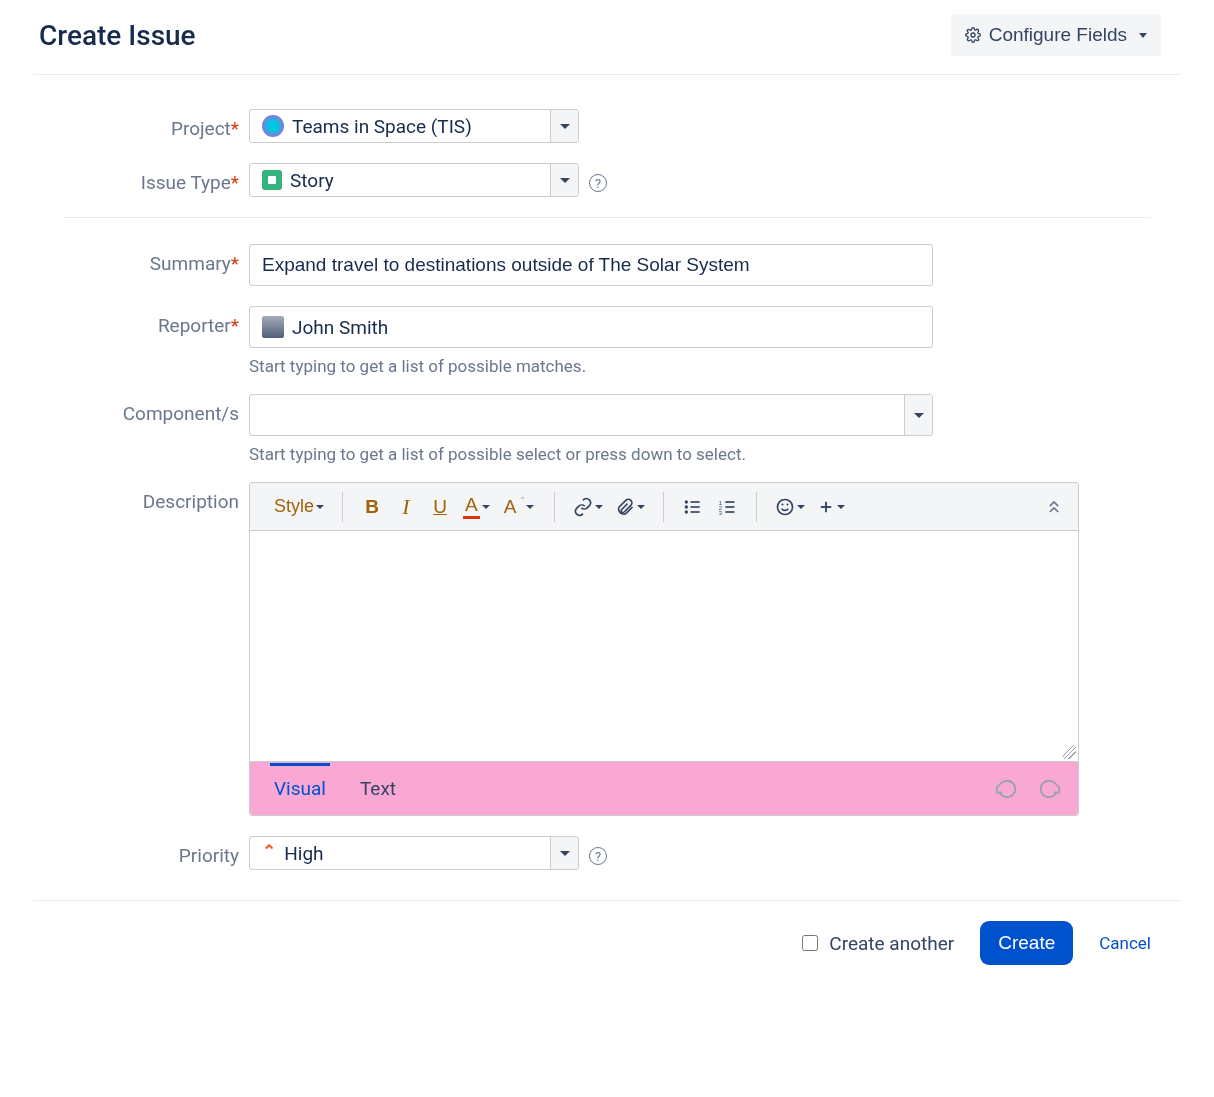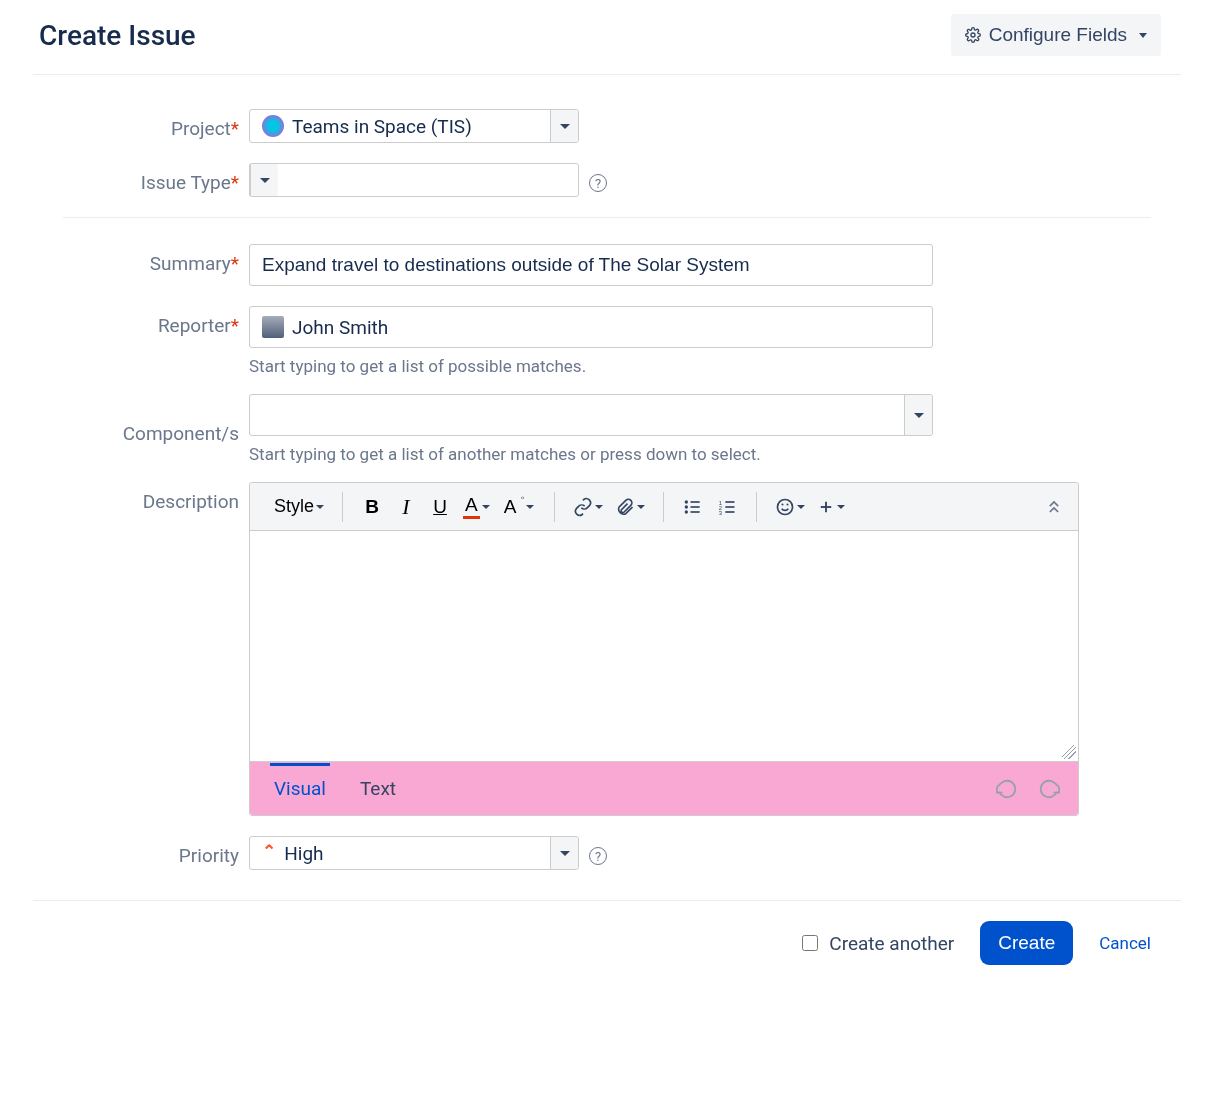--- a/index.html
+++ b/index.html
@@ -27,21 +27,21 @@
   .row-with-help { display:flex; align-items:flex-start; }
   .hint { font-size:17px; color:#6b778c; margin-top:8px; }
   hr.sep { border:none; border-top:1px solid #ebecf0; margin:18px 0 26px 0; }
   .multiselect { width:684px; height:42px; border:1px solid #ccc; border-radius:3px; display:flex; }
   .multiselect .body { flex:1; }
   .multiselect .select-arrow { border-left:1px solid #ccc; }
   .rte { width:830px; border:1px solid #ccc; border-radius:3px; }
   .rte-toolbar { height:48px; background:#f4f5f7; border-bottom:1px solid #ccc; display:flex; align-items:center; padding:0 10px; gap:4px; border-radius:3px 3px 0 0; position:relative;}
   .tb-group { display:flex; align-items:center; gap:4px; padding:0 10px; height:100%; }
   .tb-sep { width:1px; height:30px; background:#ccc; }
-  .tb-btn { min-width:30px; height:30px; display:flex; align-items:center; justify-content:center; border:none; background:transparent; cursor:pointer; padding:0 4px; color:#000000; font-size:19px; }
+  .tb-btn { min-width:30px; height:30px; display:flex; align-items:center; justify-content:center; border:none; background:transparent; cursor:pointer; padding:0 4px; color:#a16207; font-size:19px; }
   .tb-btn.style-btn { font-size:18px; }
   .tb-small-caret { width:0;height:0;border-left:4px solid transparent;border-right:4px solid transparent;border-top:4px solid #344563; margin-left:2px;}
   .collapse-icon { position:absolute; right:14px; color:#6b778c; }
   .rte-body { height:230px; background:#fff; resize:none; position:relative;}
   .resize-handle { position:absolute; right:2px; bottom:2px; width:14px; height:14px; background:
     linear-gradient(135deg, transparent 0%, transparent 40%, #97a0af 40%, #97a0af 45%, transparent 45%, transparent 55%, #97a0af 55%, #97a0af 60%, transparent 60%, transparent 70%, #97a0af 70%, #97a0af 75%, transparent 75%);
   }
   .rte-footer { height:54px; background:#f9a8d4; border-top:1px solid #ccc; display:flex; align-items:center; padding:0 20px; border-radius:0 0 3px 3px; position:relative;}
   .rte-tab { font-size:19px; padding:14px 4px; margin-right:26px; cursor:pointer; }
   .rte-tab.active { color:#0052cc; border-top:3px solid #0052cc; margin-top:-1px; padding-top:11px;}
@@ -93,20 +93,24 @@
               <span class="tri"></span>
             </div>
         </div>
       </div>
     </div>
 
     <div class="form-row">
       <div class="label"><span>Issue Type</span><span class="req">*</span></div>
       <div class="field-col row-with-help">
         <div class="select-control med">
+          <div class="inner">
+            <span class="story-icon"></span>
+            <span>Story</span>
+          </div>
           <div class="select-arrow">
               <span class="tri"></span>
             </div>
         </div>
         <span class="help-icon">?</span>
       </div>
     </div>
 
     <hr class="sep">
 
@@ -121,30 +125,30 @@
       <div class="label"><span>Reporter</span><span class="req">*</span></div>
       <div class="field-col">
         <div class="text-input with-avatar">
           <span class="avatar-sm user-avatar"></span>
           <span>John Smith</span>
         </div>
         <div class="hint">Start typing to get a list of possible matches.</div>
       </div>
     </div>
 
-    <div class="form-row tight" style="margin-top:18px;align-items:center;">
+    <div class="form-row tight" style="margin-top:18px;">
       <div class="label"><span>Component/s</span></div>
       <div class="field-col">
         <div class="multiselect">
           <div class="body"></div>
           <div class="select-arrow">
               <span class="tri"></span>
             </div>
         </div>
-        <div class="hint">Start typing to get a list of another matches or press down to select.</div>
+        <div class="hint">Start typing to get a list of possible select or press down to select.</div>
       </div>
     </div>
 
     <div class="form-row" style="margin-top:18px;">
       <div class="label"><span>Description</span></div>
       <div class="field-col">
         <div class="rte">
           <div class="rte-toolbar">
             <div class="tb-group">
               <button class="tb-btn style-btn">

